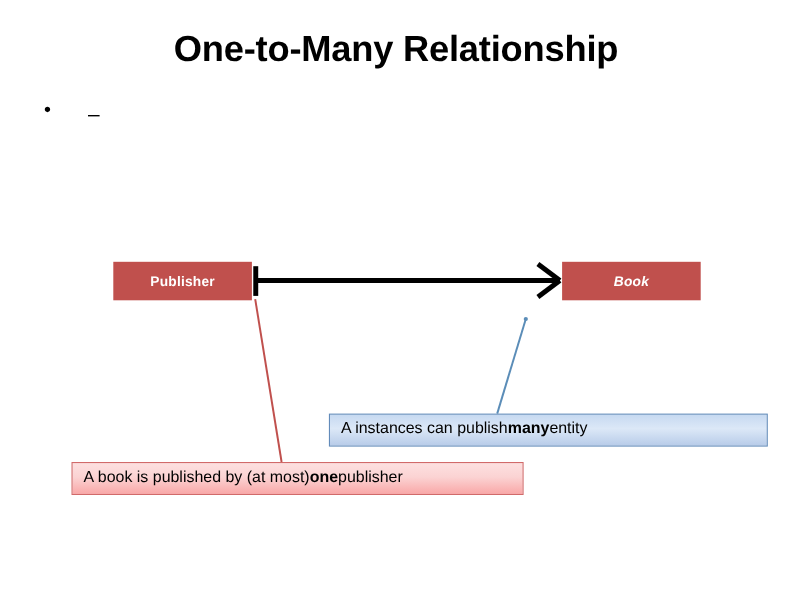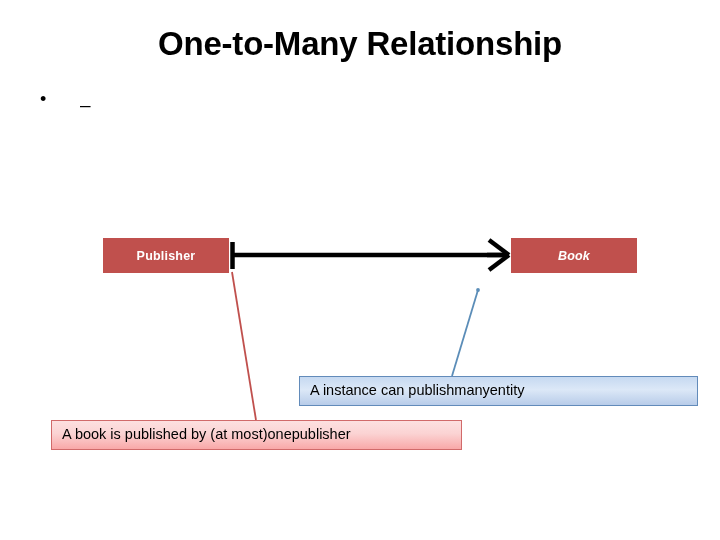--- a/index.html
+++ b/index.html
@@ -128,29 +128,29 @@
   }
   #callout-many {
     left: 299px;
     top: 376px;
     width: 399px;
     height: 30px;
     background: linear-gradient(to bottom, #C6D9F1 0%, #DCE8F7 45%, #B8CCE9 100%);
     border: 1px solid #628BBA;
   }
   #callout-one {
-    left: 51px;
+    left: 65px;
     top: 420px;
     width: 411px;
     height: 30px;
     background: linear-gradient(to bottom, #FDE0E0 0%, #FBD3D3 45%, #F9A8A8 100%);
     border: 1px solid #D16A6A;
   }
   .callout b {
-    font-weight: normal;
+    font-weight: bold;
   }
 </style>
 </head>
 <body>
 
 <div id="slide">
 
   <div id="slide-title">One-to-Many Relationship</div>
 
   <div id="bullets">
@@ -184,21 +184,21 @@
     <line x1="509" y1="255" x2="487" y2="255" stroke="#000000" stroke-width="4.5" stroke-linecap="butt"></line>
 
     <line x1="232" y1="272" x2="256" y2="420" stroke="#C0504D" stroke-width="1.8"></line>
 
     <line x1="478" y1="290" x2="452" y2="376" stroke="#5B8DB8" stroke-width="1.8"></line>
     <circle cx="478" cy="290" r="1.9" fill="#5B8DB8"></circle>
 
   </svg>
 
   <div class="callout" id="callout-many">
-    <span>A instance can publish </span>
+    <span>A instances can publish </span>
       <b>many</b>
       <span> entity</span>
   </div>
 
   <div class="callout" id="callout-one">
     <span>A book is published by (at most) </span>
       <b>one</b>
       <span> publisher</span>
   </div>
 

